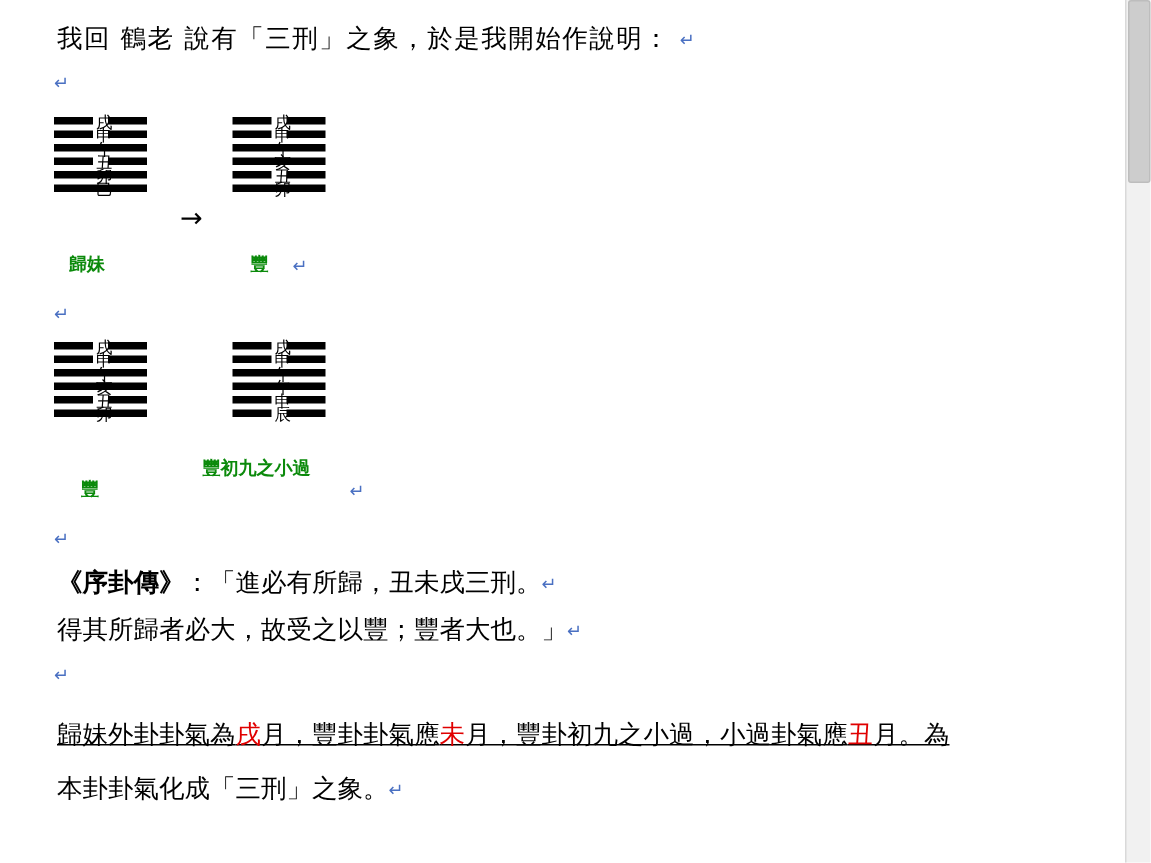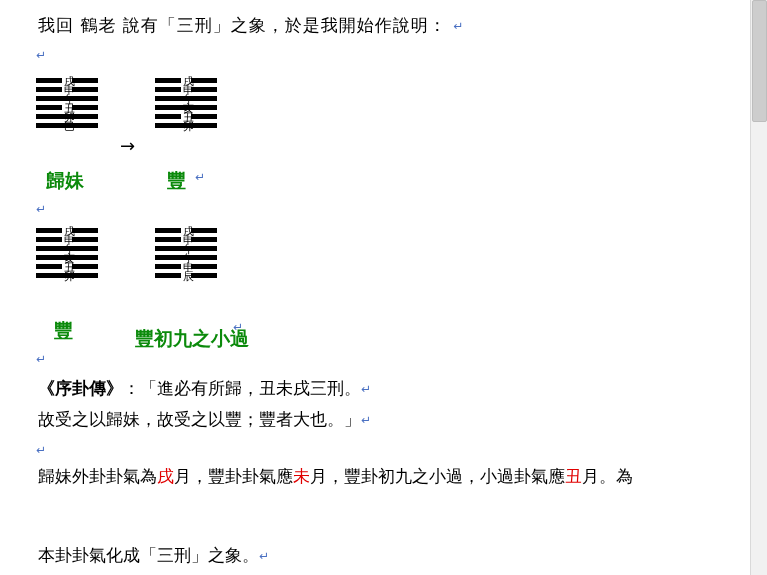--- a/index.html
+++ b/index.html
@@ -113,21 +113,21 @@
     line-height: 9px;
     color: #000000;
     font-family: "DejaVu Sans", sans-serif;
     white-space: nowrap;
   }
   .hexlabels div {
     height: 9px;
   }
   .caption {
     position: absolute;
-    font-size: 19px;
+    font-size: 12px;
     color: #0b8a0b;
     font-weight: bold;
     white-space: nowrap;
   }
   .arrow {
     position: absolute;
     font-size: 18px;
     color: #000000;
   }
 
@@ -308,39 +308,39 @@
           </div>
       </div>
       <div class="hexlabels" style="top:-1px; left:28px;">
         <div>戌</div>
         <div>申</div>
         <div>午</div>
         <div>午</div>
         <div>申</div>
         <div>辰</div>
       </div>
-      <div class="caption" style="top:98px; left:-20px;">豐初九之小過</div>
+      <div class="caption" style="top:76px; left:-20px;">豐初九之小過</div>
       <div class="mark-left" style="top:92px; left:78px;">↵</div>
     </div>
 
     <div class="mark-left" style="top:352px;">↵</div>
 
     <div class="quote" style="top:377px;">
       <b>《序卦傳》</b><span>：「進必有所歸，丑未戌三刑。</span><span class="pilcrow">↵</span>
     </div>
     <div class="quote" style="top:408px;">
-      <span>故受之以歸妹，故受之以豐；豐者大也。」</span><span class="pilcrow">↵</span>
+      <span>得其所歸者必大，故受之以豐；豐者大也。」</span><span class="pilcrow">↵</span>
     </div>
 
     <div class="mark-left" style="top:443px;">↵</div>
 
-    <div class="body-para" style="top:463px;">
+    <div class="body-para" style="top:477px;text-decoration:underline;">
       <span>歸妹外卦卦氣為</span><span class="red">戌</span><span>月，豐卦卦氣應</span><span class="red">未</span><span>月，豐卦初九之小過，小過卦氣應</span><span class="red">丑</span><span>月。為</span>
     </div>
-    <div class="body-para" style="top:542px;">
+    <div class="body-para" style="top:513px;">
       <span>本卦卦氣化成「三刑」之象。</span><span class="pilcrow">↵</span>
     </div>
 
   </div>
 
   <div class="scrollbar">
     <div class="scroll-thumb"></div>
   </div>
 
 </div>

